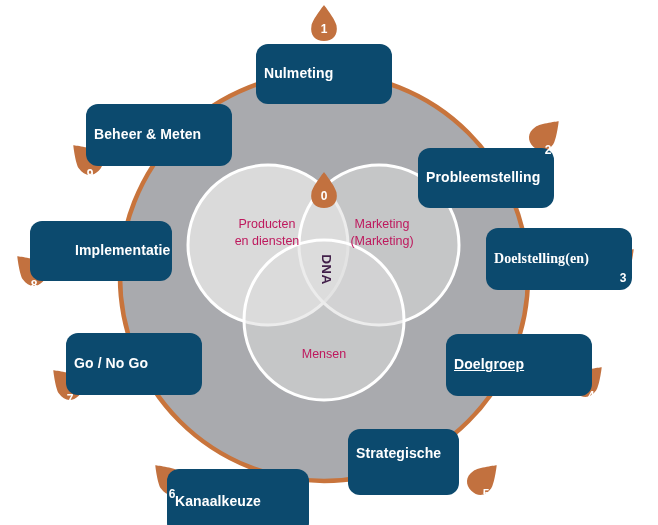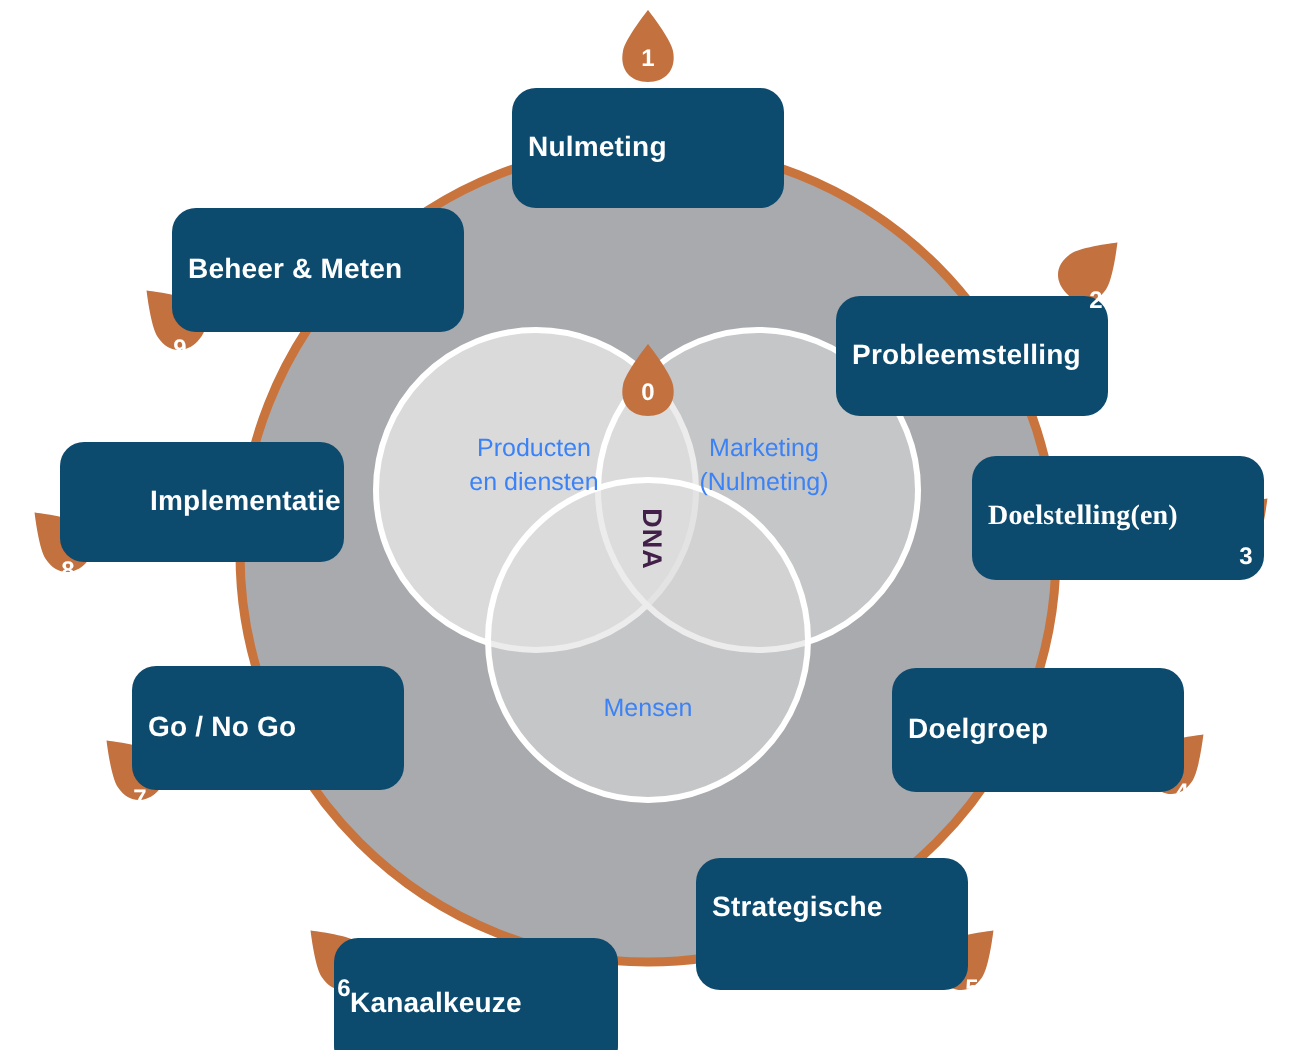--- a/index.html
+++ b/index.html
@@ -44,21 +44,21 @@
     font-weight:bold;
     font-size:12px;
   }
   
   .pin.up .num{top:18px;}
   .pin.dl .num{top:16px;left:1px;}
   .pin.dr .num{top:16px;left:-1px;}
 
   .venn-label{
     position:absolute;
-    color:#3b82f6;
+    color:#be185d;
     font-size:12.5px;
     line-height:1.35;
     text-align:center;
     z-index:12;
     white-space:nowrap;
   }
   .dna{
     position:absolute;
     color:#42204a;
     font-size:13.5px;
@@ -135,25 +135,25 @@
   </div>
 
   <div class="box" style="left:418px;top:104px;width:136px;height:60px;margin-top:44px;">
     <span>Probleemstelling</span>
   </div>
 
   <div class="box" style="left:486px;top:228px;width:146px;height:62px;font-family:Liberation Serif, serif;">
     <span>Doelstelling(en)</span>
   </div>
 
-  <div class="box" style="left:446px;top:334px;width:146px;height:62px;">
+  <div class="box" style="left:446px;top:334px;width:146px;height:62px;text-decoration:underline;">
     <span>Doelgroep</span>
   </div>
 
-  <div class="box" style="left:348px;top:429px;width:136px;height:66px;">
+  <div class="box" style="left:348px;top:429px;width:111px;height:66px;">
     <span>
       <span>Strategische</span><br>
     </span>
   </div>
 
   <div class="box" style="left:167px;top:429px;width:142px;height:66px;margin-top:40px;">
     <span>Kanaalkeuze</span>
   </div>
 
   <div class="box" style="left:66px;top:333px;width:136px;height:62px;">
@@ -199,21 +199,21 @@
     <div class="num">9</div>
   </div>
 
   <div class="venn-label" style="left:205px;top:216px;width:124px;">
     <span>Producten</span><br>
     <span>en diensten</span>
   </div>
 
   <div class="venn-label" style="left:320px;top:216px;width:124px;">
     <span>Marketing</span><br>
-    <span>(Nulmeting)</span>
+    <span>(Marketing)</span>
   </div>
 
   <div class="venn-label" style="left:264px;top:346px;width:120px;">
     <span>Mensen</span>
   </div>
 
   <div class="dna" style="left:309px;top:262px;width:34px;text-align:center;">DNA</div>
 
 </div>
 

